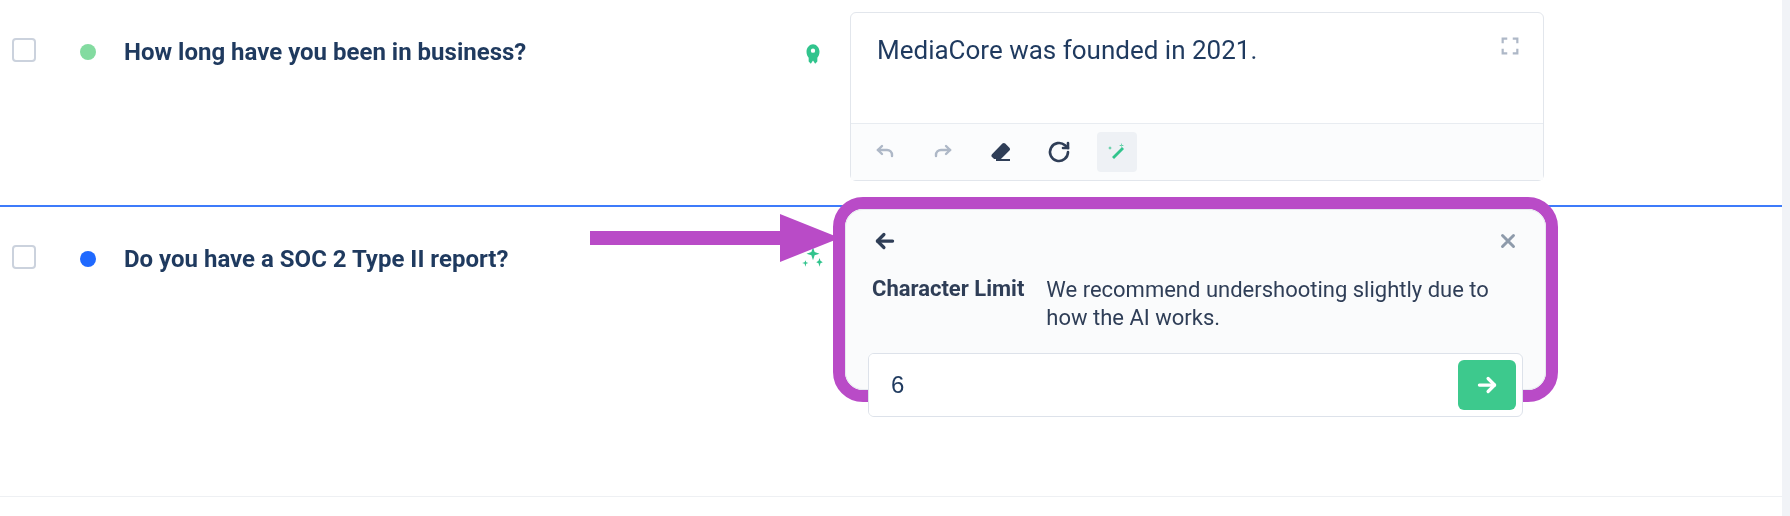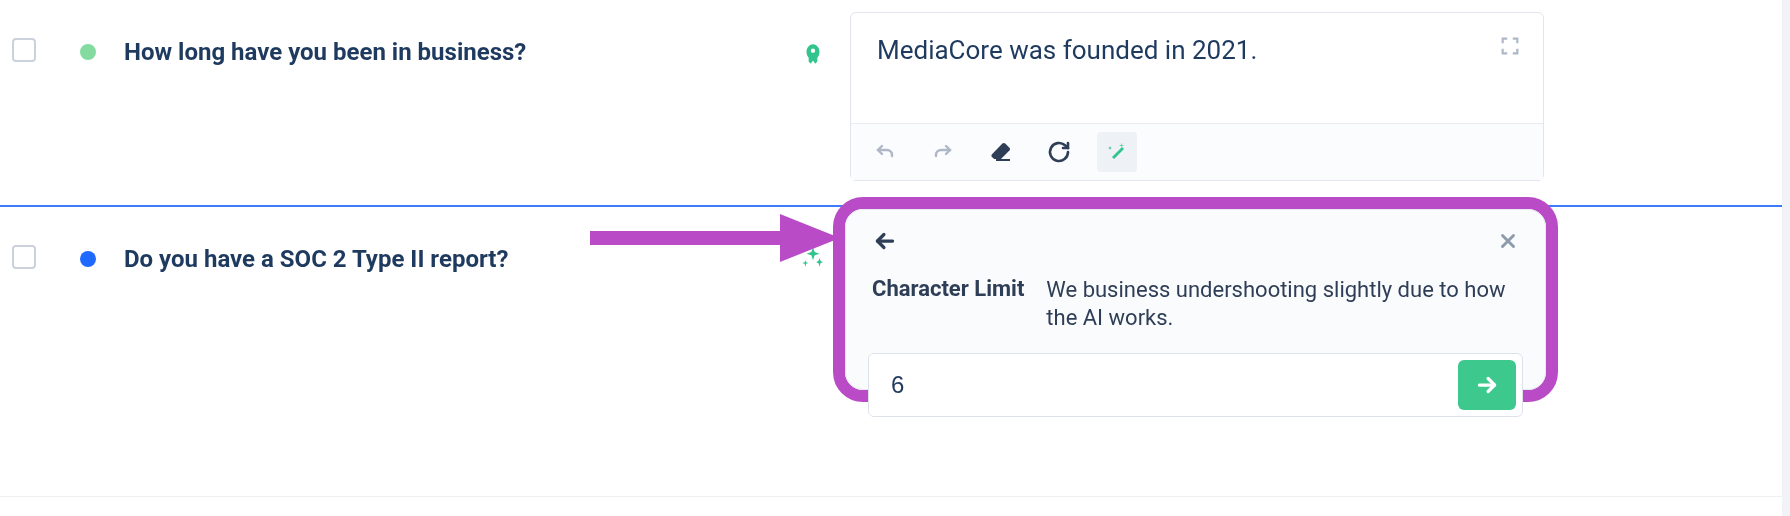--- a/index.html
+++ b/index.html
@@ -284,21 +284,21 @@
         </svg>
       </div>
       <div class="close-btn">
         <svg width="22" height="22" viewBox="0 0 24 24" fill="none" stroke="#8e9bab" stroke-width="3.2" stroke-linecap="round">
           <path d="M6 6l12 12M18 6L6 18"></path>
         </svg>
       </div>
     </div>
     <div class="pop-labels">
       <div class="pop-title">Character Limit</div>
-      <div class="pop-hint">We business undershooting slightly due to how the AI works.</div>
+      <div class="pop-hint">We recommend undershooting slightly due to how the AI works.</div>
     </div>
     <div class="pop-input-row">
       <input class="pop-input" type="text" value="6" style="">
       <div class="submit-btn">
         <svg width="26" height="26" viewBox="0 0 24 24" fill="none" stroke="#fff" stroke-width="3" stroke-linecap="round" stroke-linejoin="round">
           <path d="M5 12h14"></path>
             <path d="M13 6l6 6-6 6"></path>
         </svg>
       </div>
     </div>

